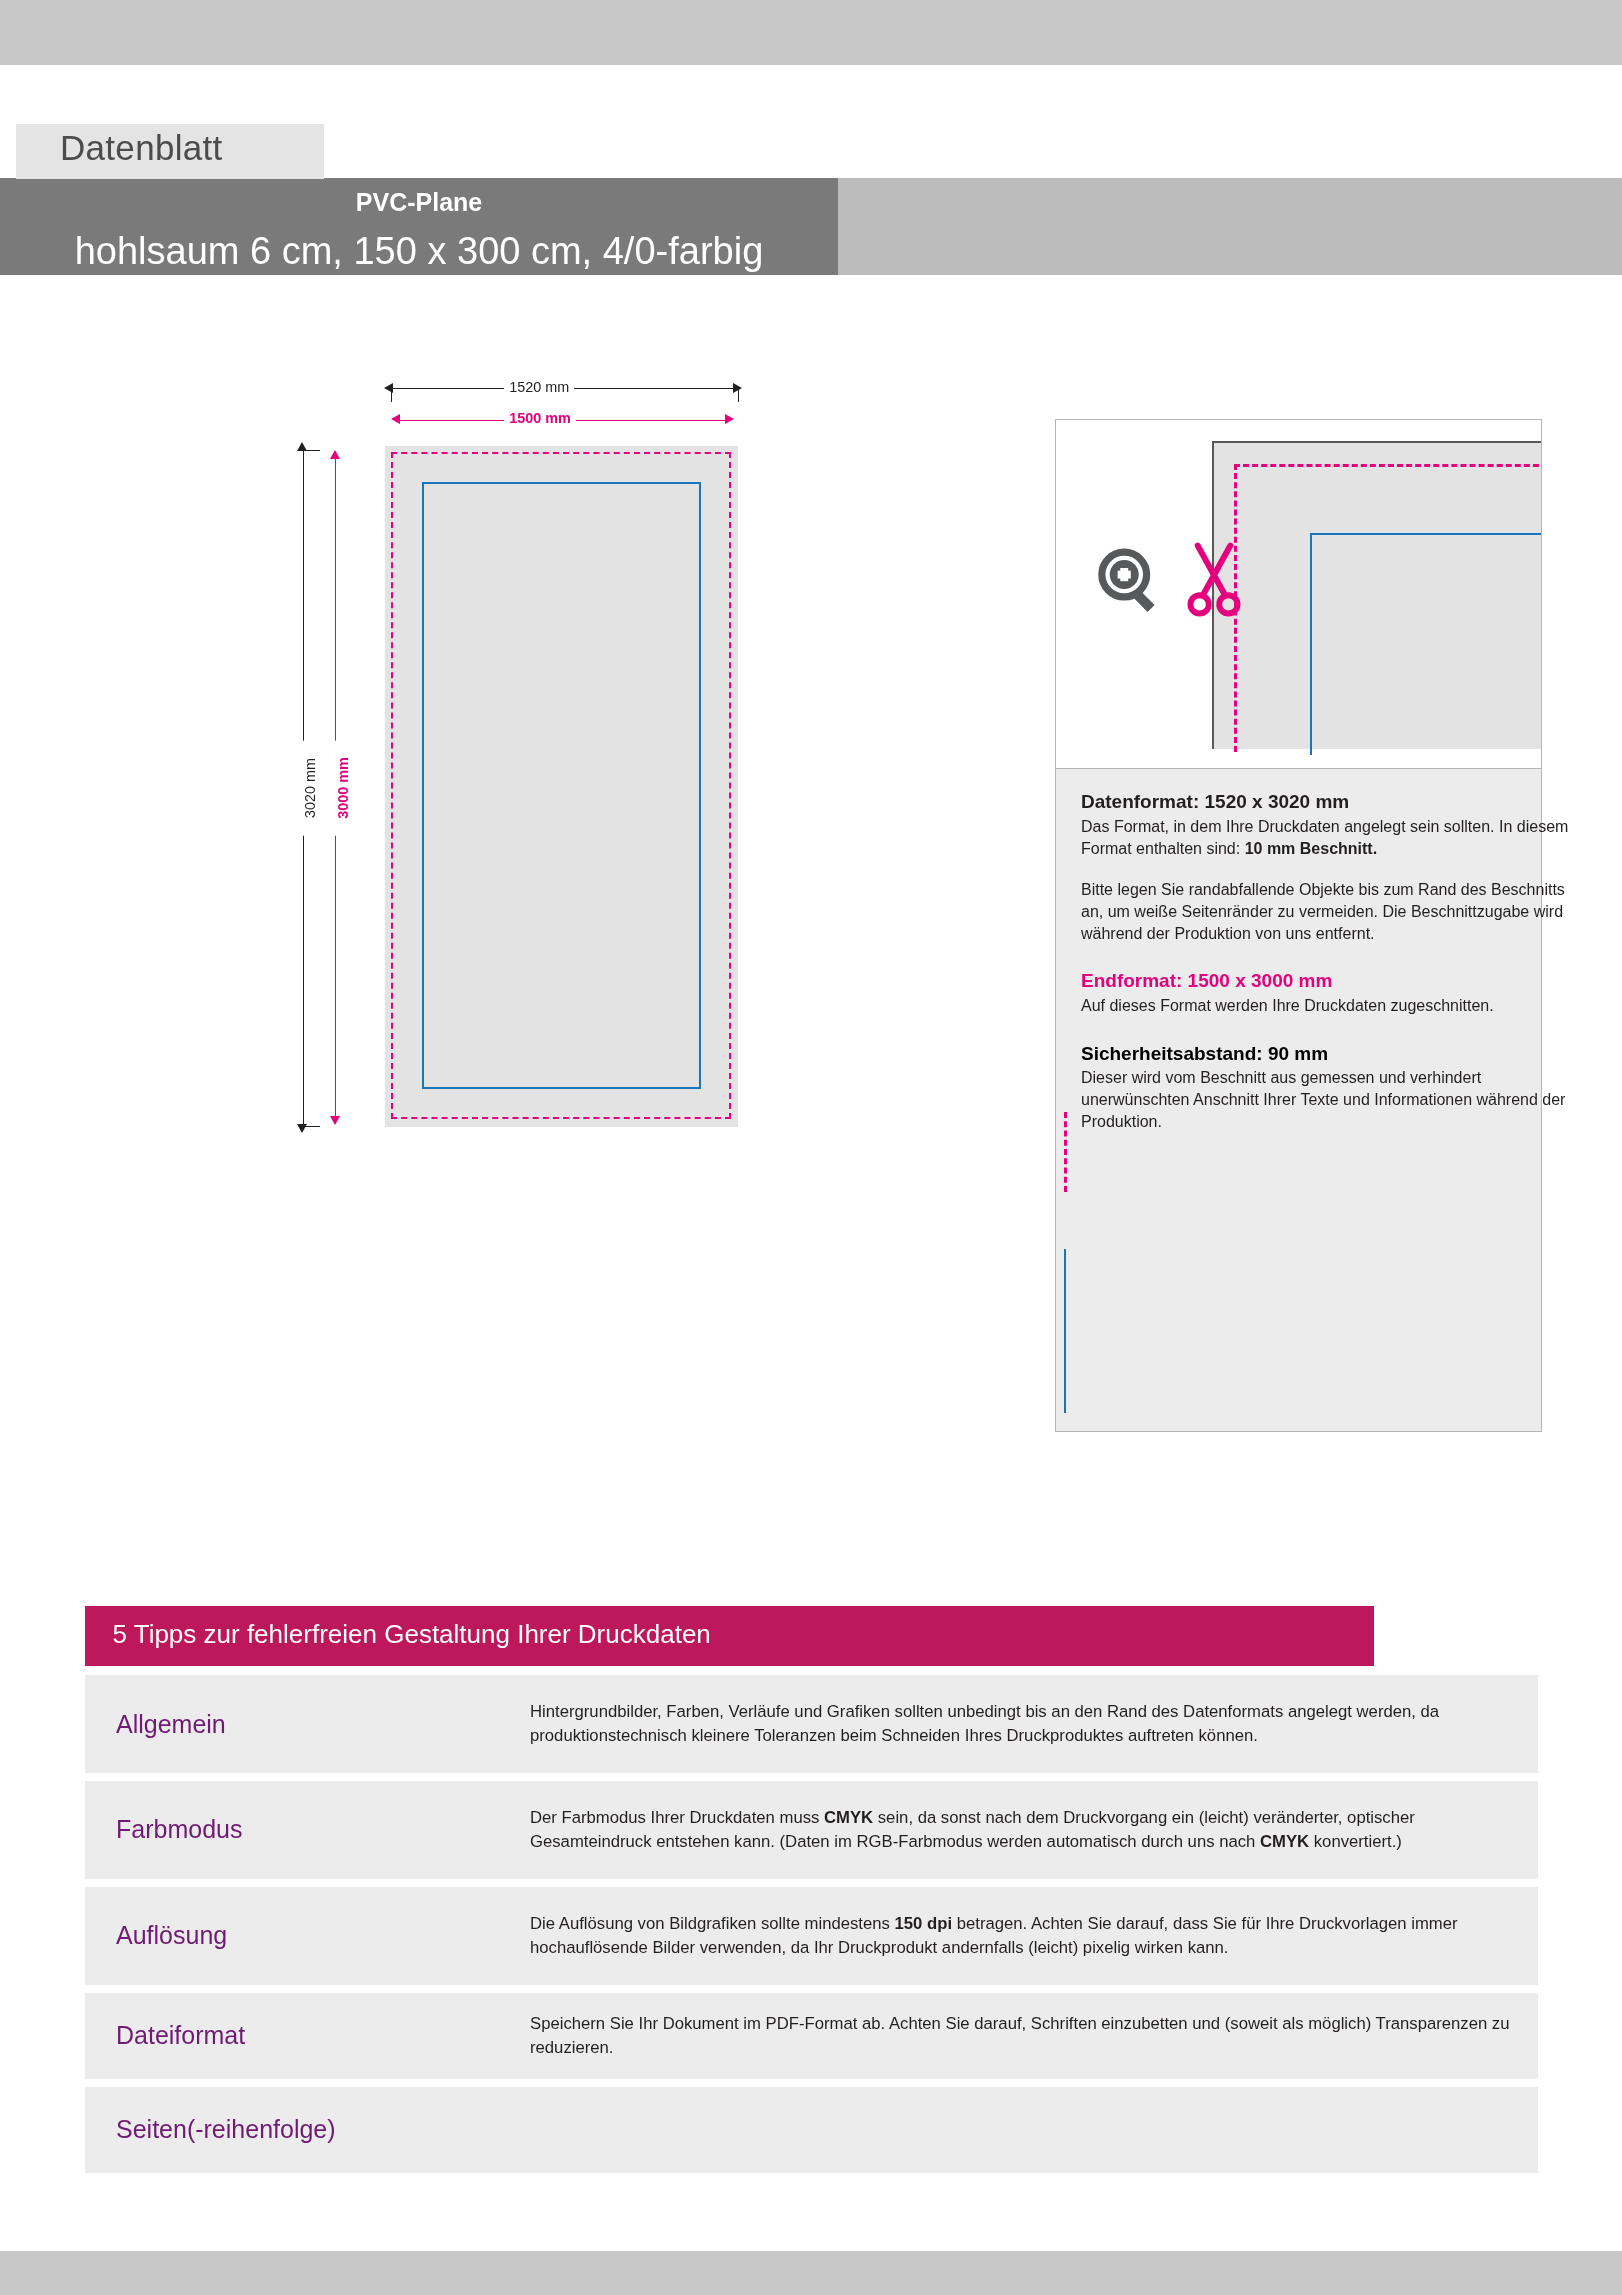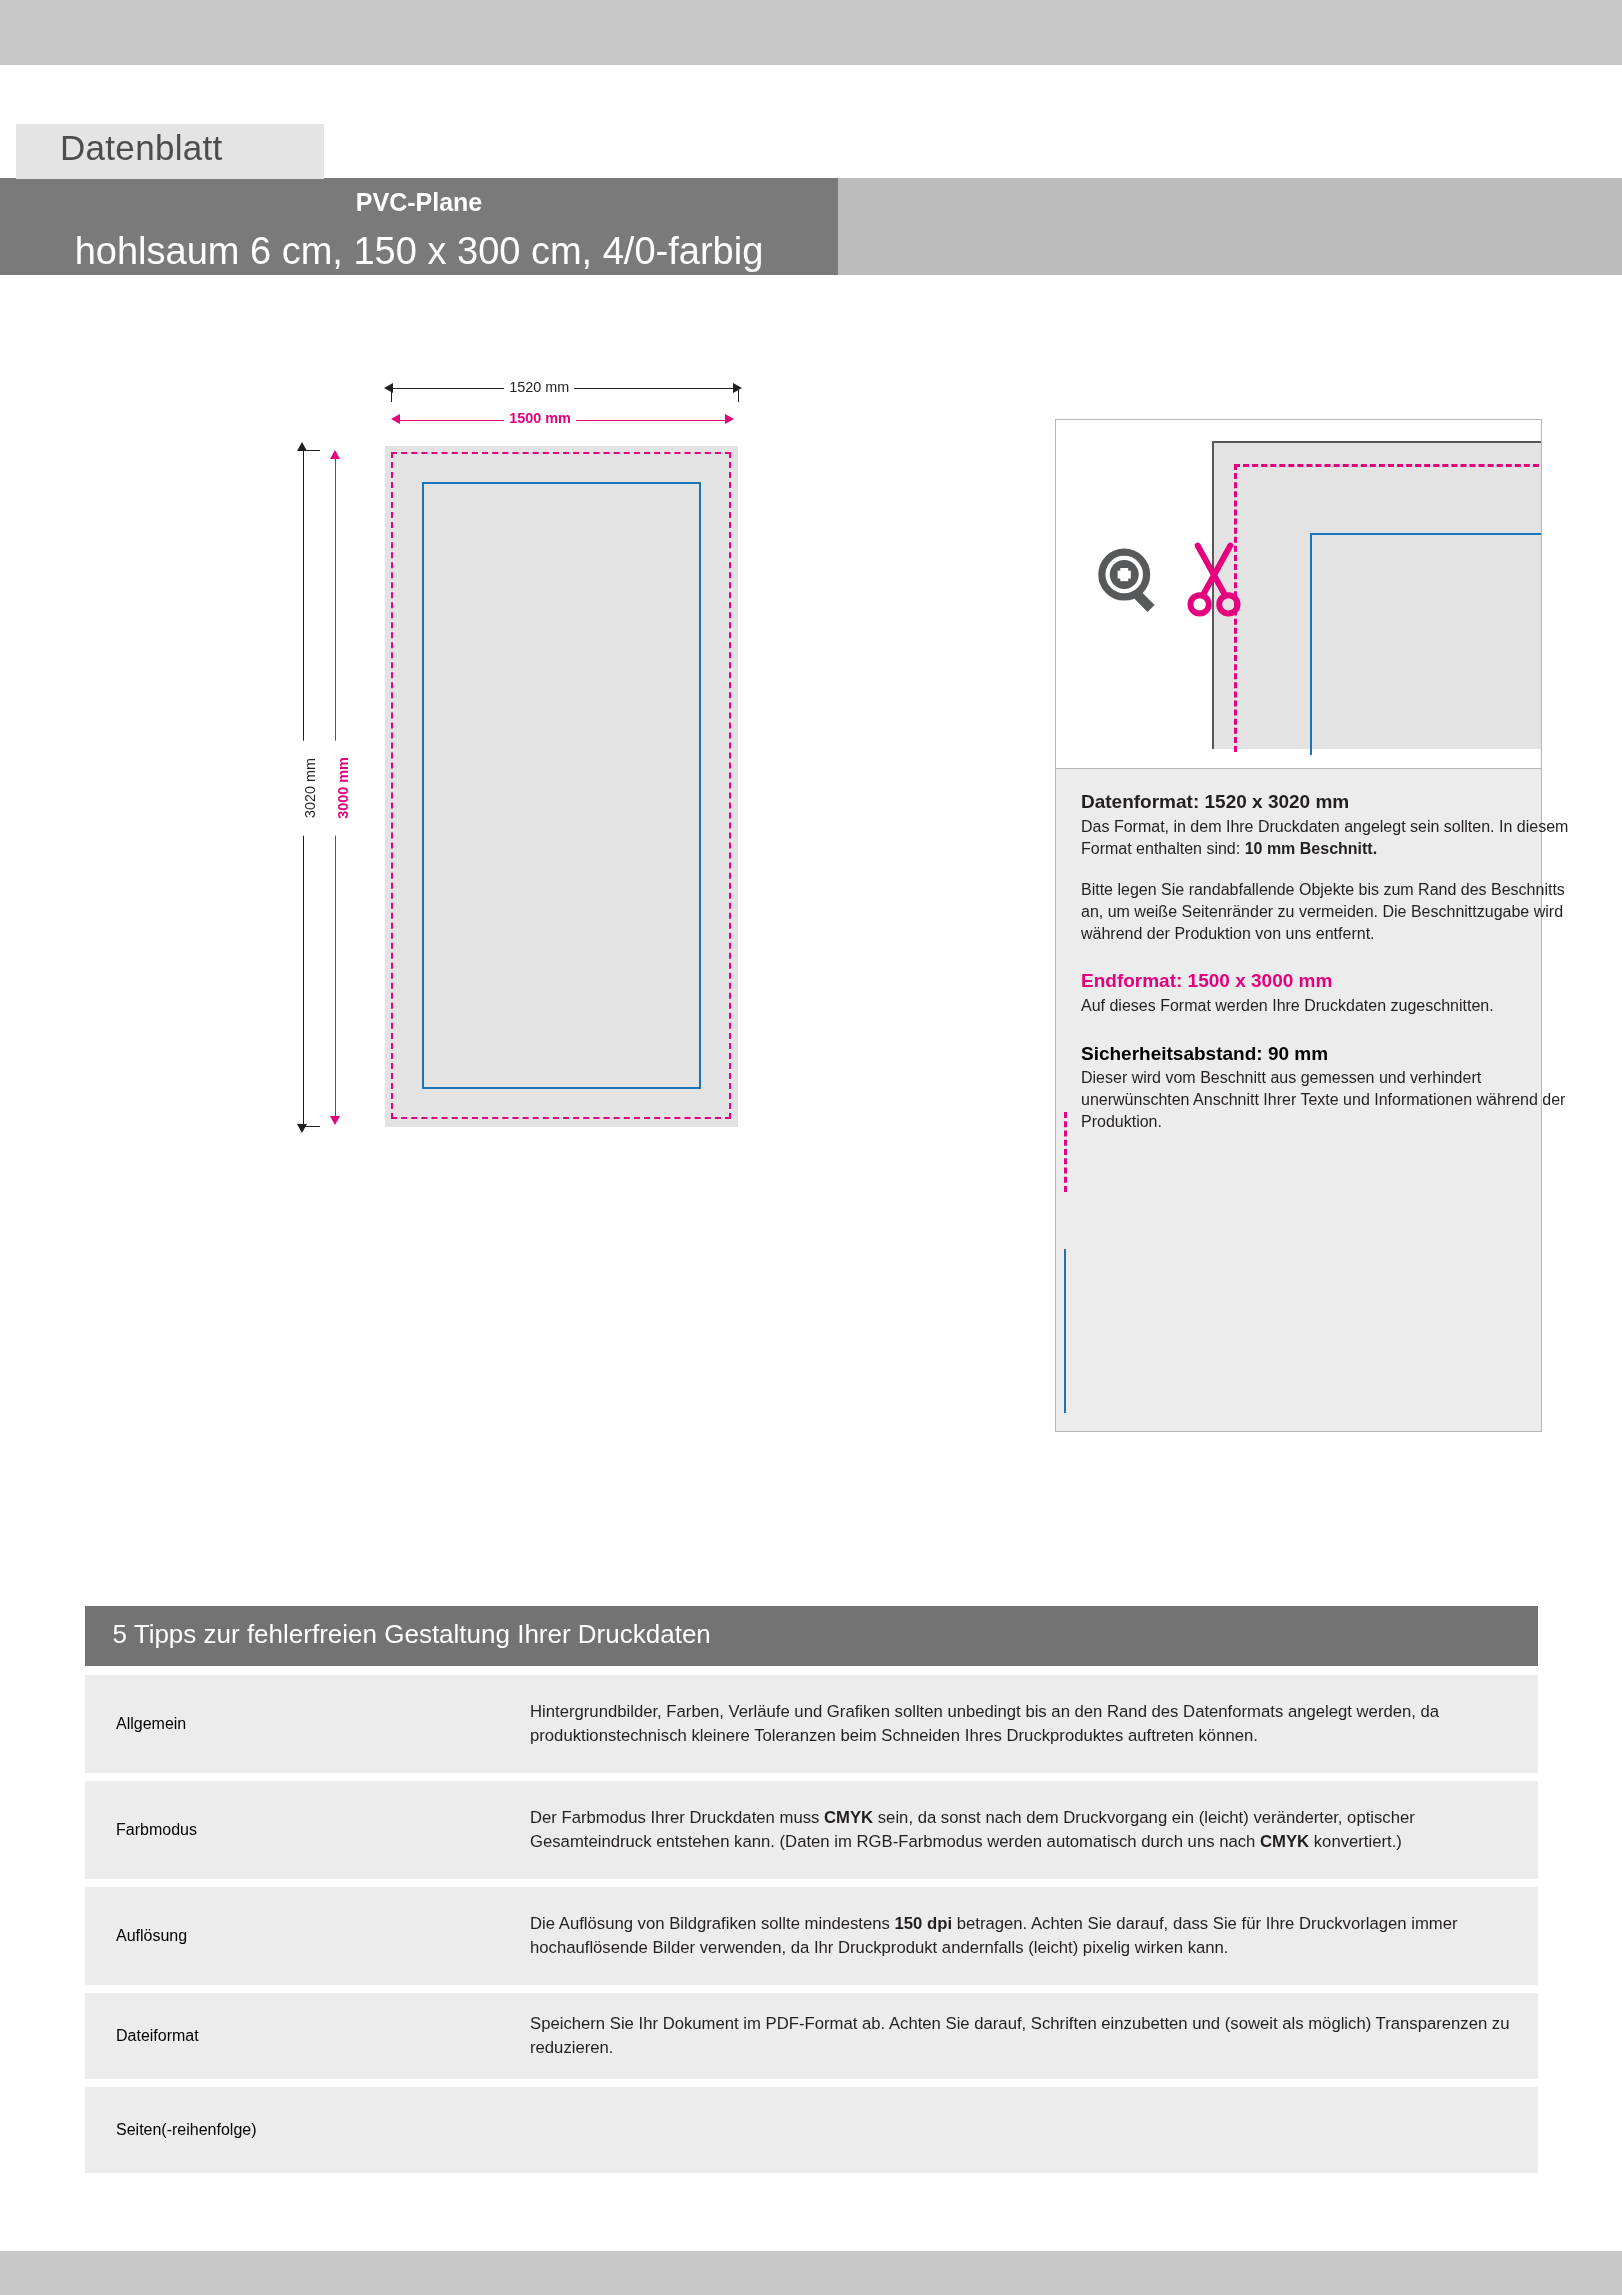--- a/index.html
+++ b/index.html
@@ -234,22 +234,22 @@
     position: absolute;
     left: 1064px;
     width: 0; height: 0;
     border-left: 2.6px solid #1b75bb;
   }
 
   
   .tips-header {
     position: absolute;
     left: 85px; top: 1606px;
-    width: 1453px; height: 60px;
-    background: #737373;
+    width: 1289px; height: 60px;
+    background: #be185d;
   }
   .tips-header span {
     position: absolute;
     left: 27.5px; top: 13px;
     font-size: 26px;
     color: #ffffff;
   }
   .tips-table {
     position: absolute;
     left: 85px; top: 1675px;
@@ -259,22 +259,22 @@
     position: relative;
     background: #ececec;
     margin-bottom: 7.9px;
     display: flex;
     align-items: center;
     min-height: 98px;
   }
   .tip-label {
     width: 445px;
     flex: 0 0 445px;
-    font-size: 16px;
-    color: #000000;
+    font-size: 25px;
+    color: #701a75;
     padding-left: 31px;
     box-sizing: border-box;
   }
   .tip-text {
     flex: 1;
     font-size: 16.7px;
     line-height: 23.6px;
     color: #231f20;
     padding-right: 26px;
   }

